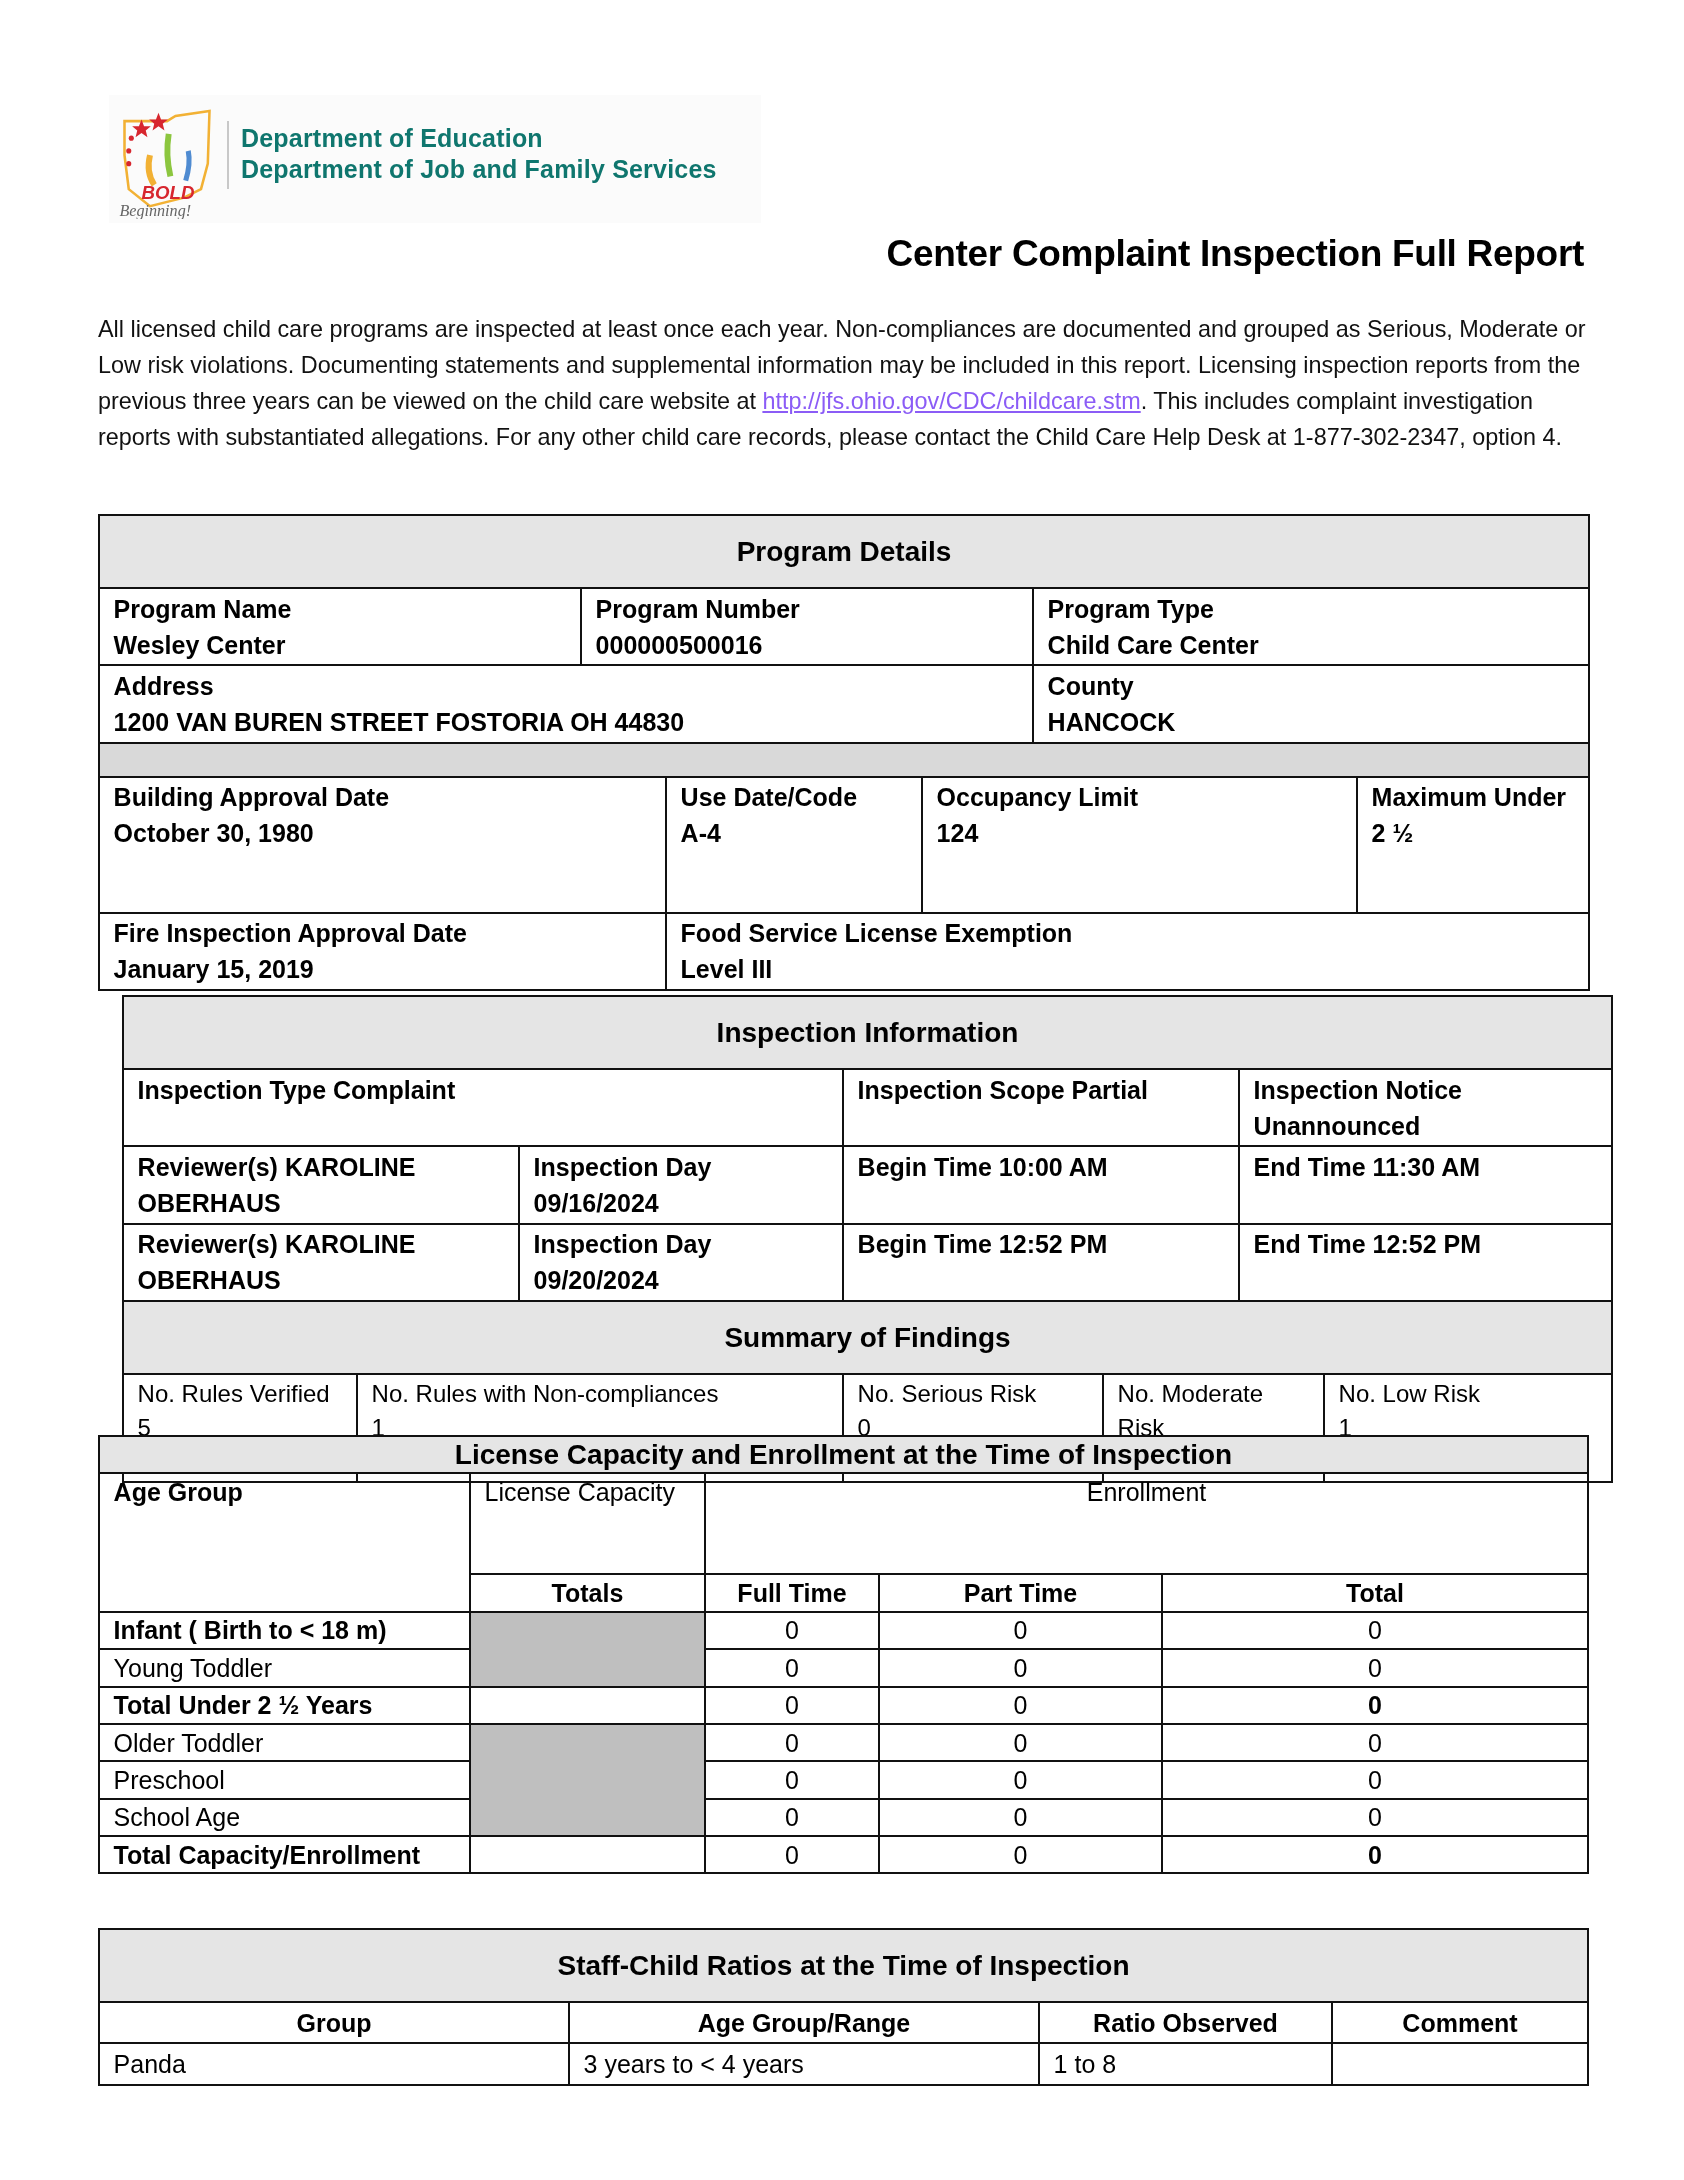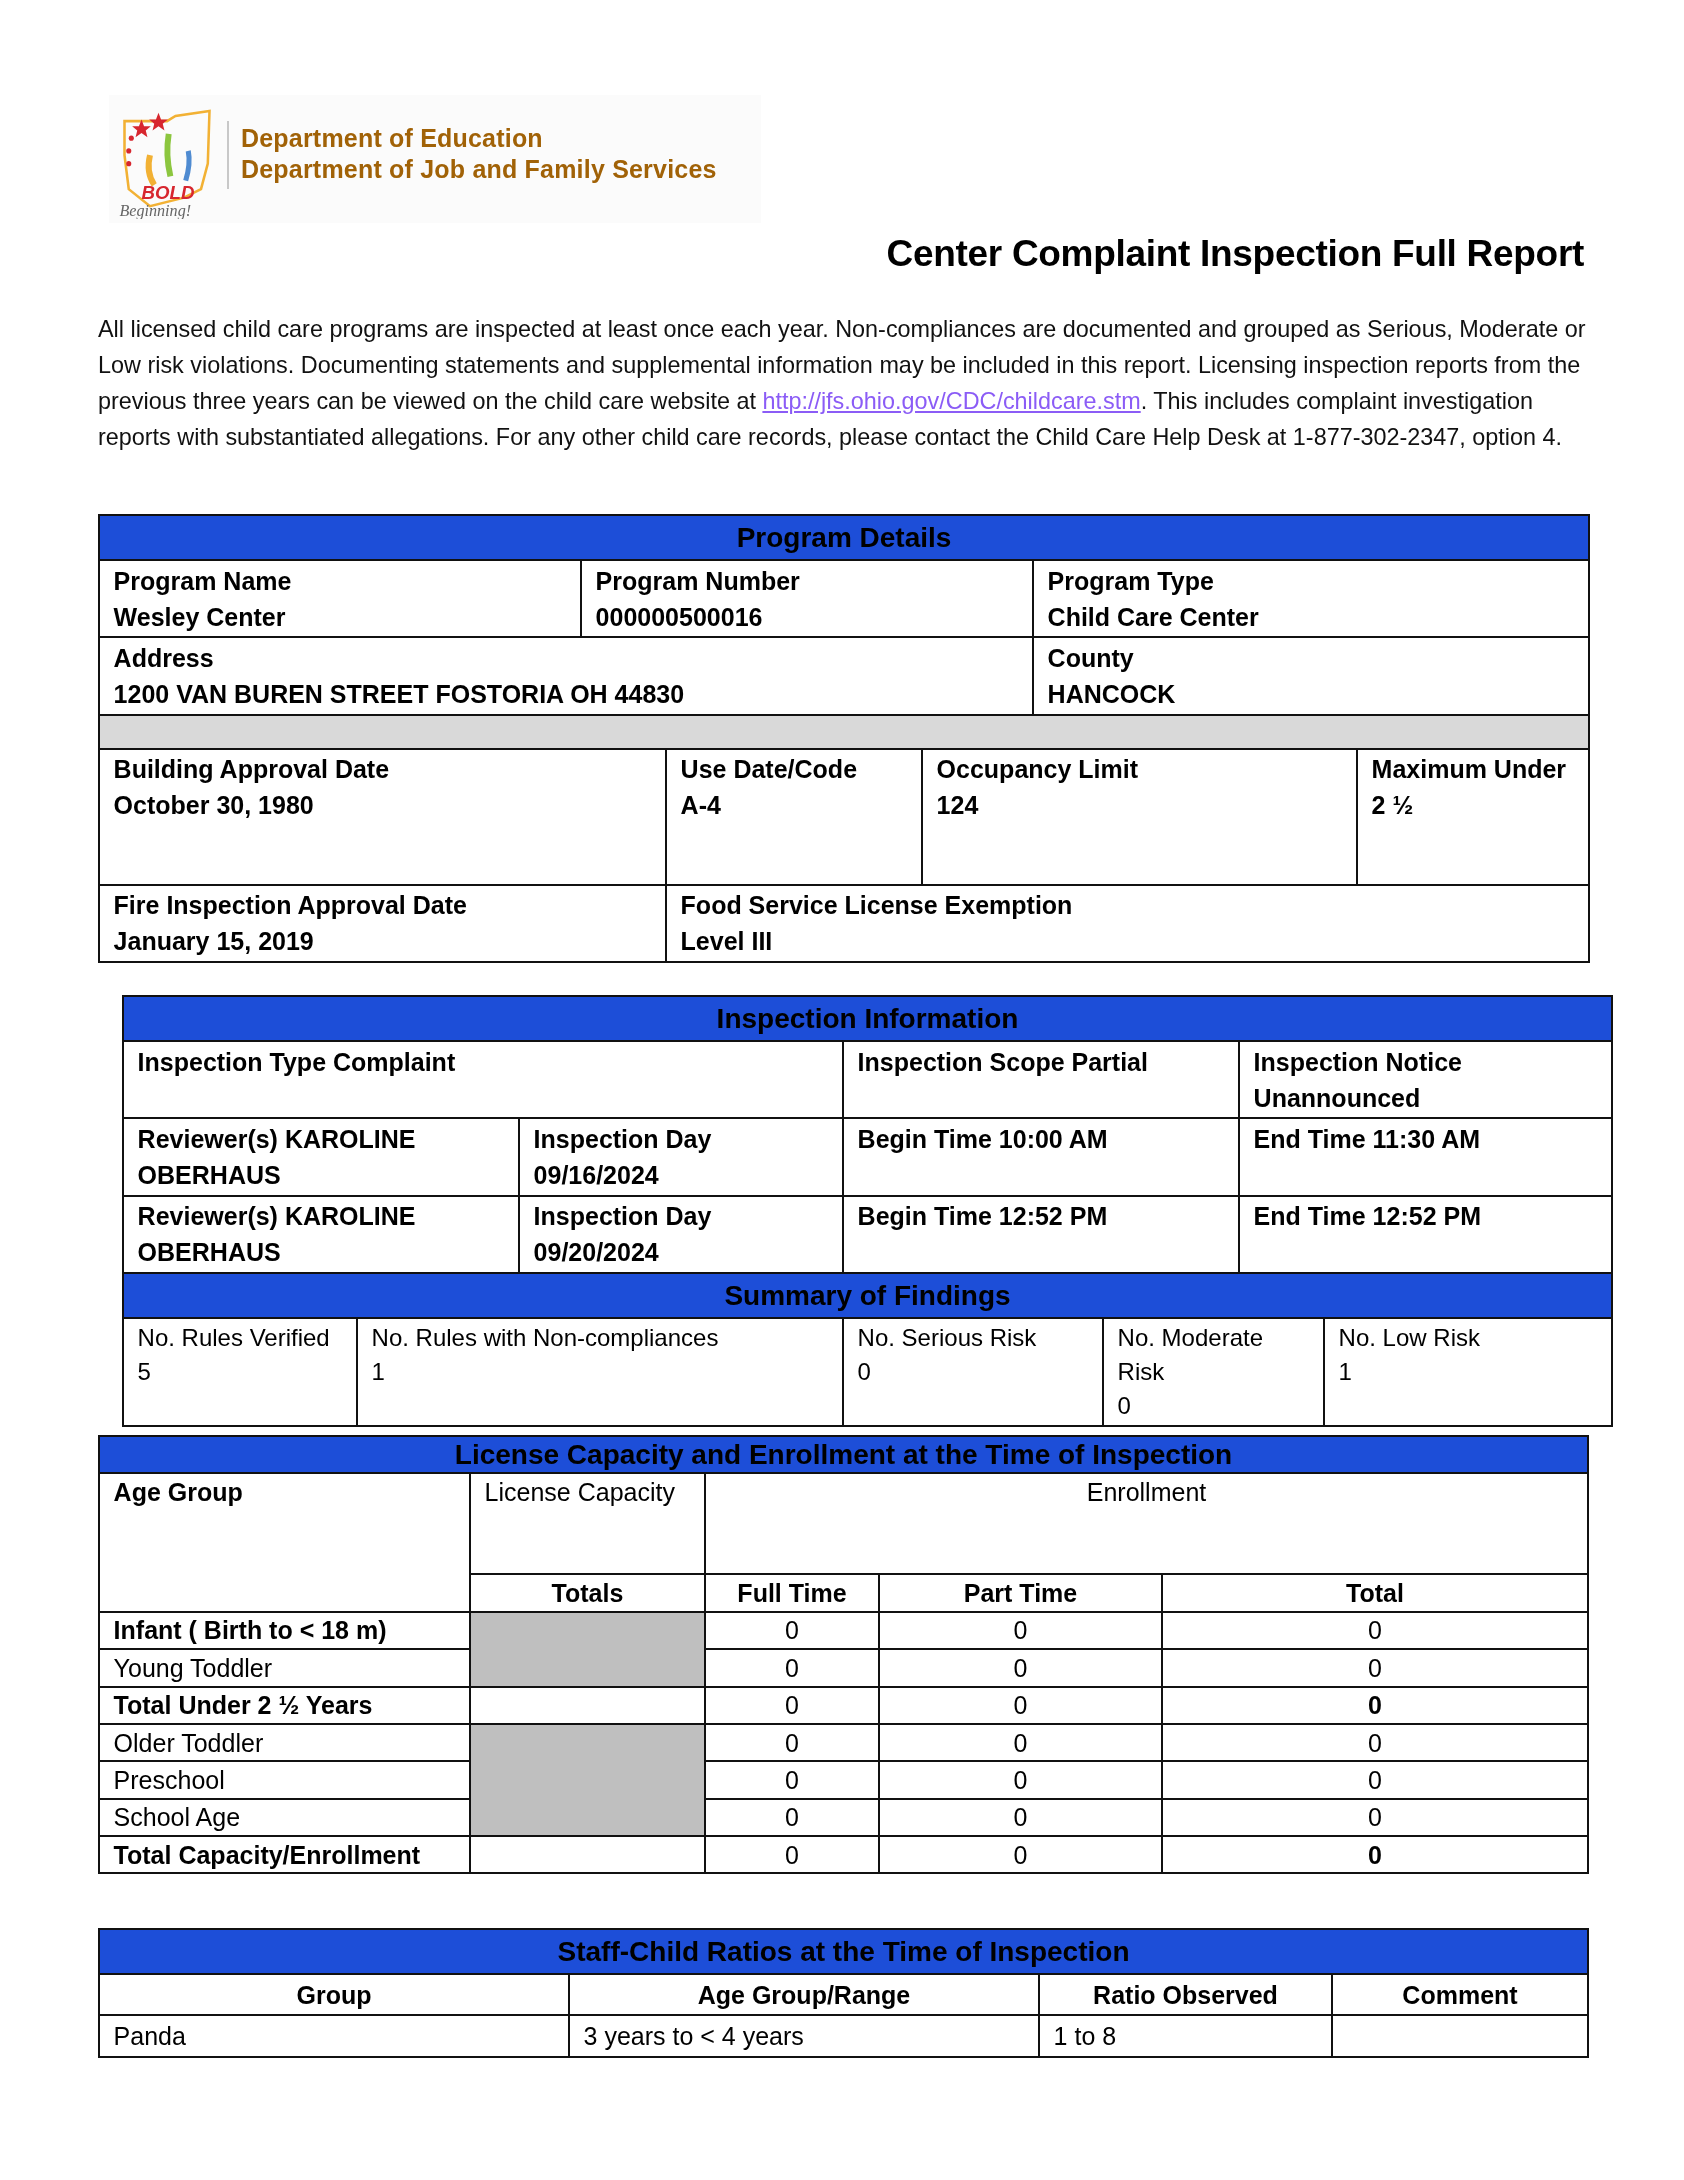--- a/index.html
+++ b/index.html
@@ -6,21 +6,21 @@
   body {
     width: 1685px; height: 2181px; position: relative; overflow: hidden;
     font-family: "Liberation Sans", sans-serif; color: #000;
   }
   .logo-block {
     position: absolute; left: 109px; top: 95px; width: 652px; height: 128px;
     background: #fbfbfb;
   }
   .logo-mark { position: absolute; left: 6.8px; top: 8.5px; width: 102px; height: 115px; }
   .logo-divider { position: absolute; left: 118px; top: 25.6px; width: 1.7px; height: 68px; background: #c8c8c8; }
-  .dept { position: absolute; left: 132px; font-weight: bold; color: #a16207; font-size: 25px; letter-spacing: 0.2px; }
+  .dept { position: absolute; left: 132px; font-weight: bold; color: #0f766e; font-size: 25px; letter-spacing: 0.2px; }
   .dept.l1 { top: 29px; }
   .dept.l2 { top: 60px; }
   .title {
     position: absolute; right: 101px; top: 233px; font-size: 37px; font-weight: bold;
     letter-spacing: -0.3px;
   }
   .intro {
     position: absolute; left: 98px; top: 311px; width: 1491px;
     font-size: 23.4px; line-height: 36px; color: #111;
   }
@@ -28,21 +28,21 @@
   table.rep {
     position: absolute; left: 98px; width: 1489px;
     border-collapse: collapse; table-layout: fixed;
     font-size: 25px;
   }
   table.rep td, table.rep th {
     border: 2.6px solid #111; padding: 1.7px 13.6px; vertical-align: top; text-align: left;
     font-weight: bold; line-height: 36px;
   }
   table.rep .hdr td, table.rep .hdr th {
-    background: #1d4ed8; text-align: center; font-size: 28px; padding: 2px; line-height: 39px;
+    background: #e5e5e5; text-align: center; font-size: 28px; padding: 16px; line-height: 39px;
   }
   table.rep .gray td { background: #d9d9d9; height: 32px; padding: 0; }
   .val { display: block; }
   .reg { font-weight: normal !important; }
   .center { text-align: center !important; }
   .shade { background: #bfbfbf; }
   #t-program { top: 514px; }
   #t-inspect { top: 995px; margin-left: 24px; }
   #t-license { top: 1435px; }
   #t-staff { top: 1928px; }

